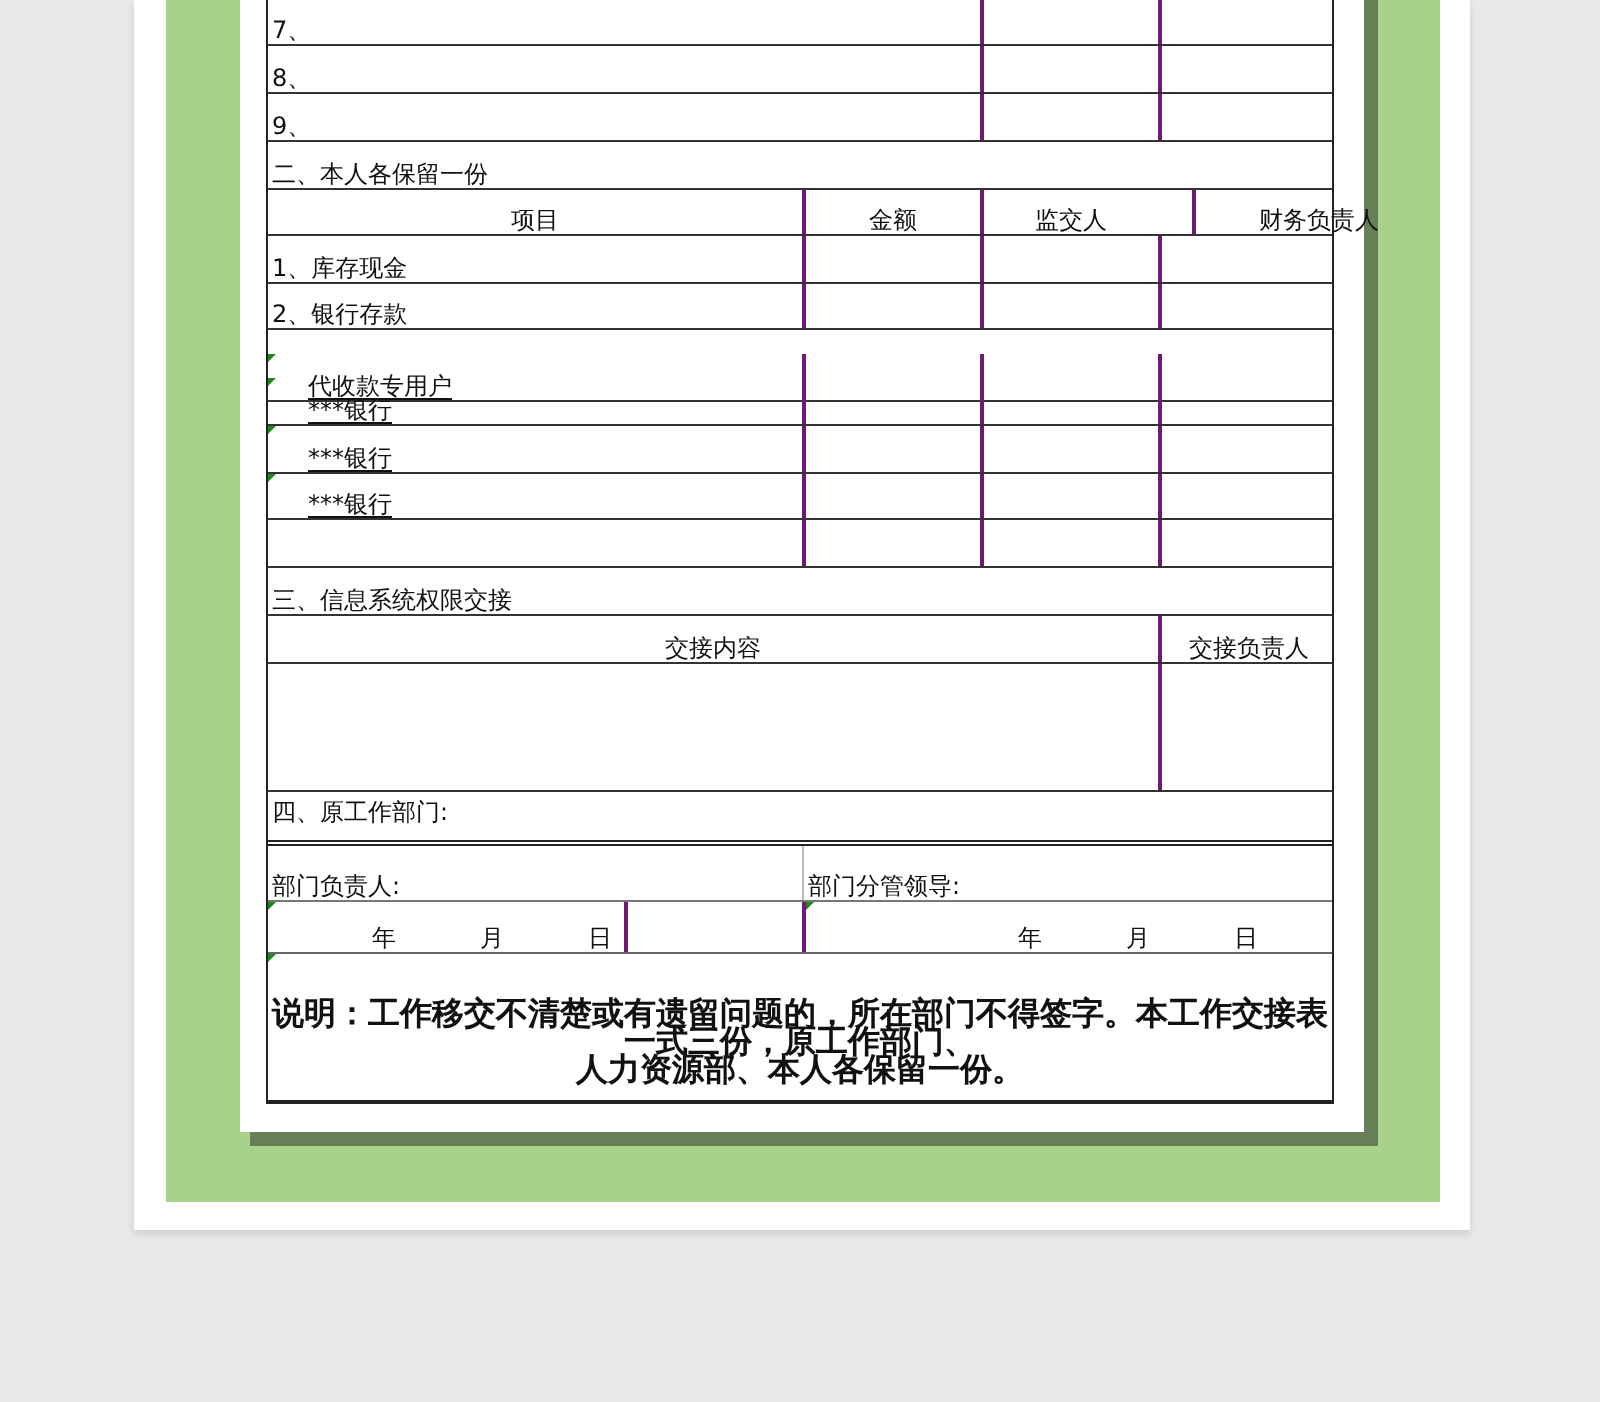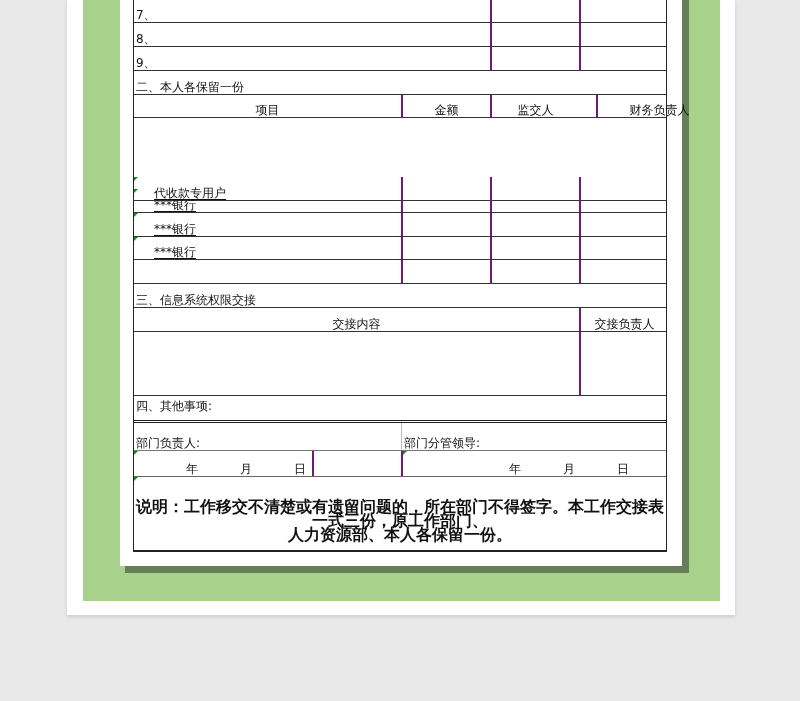--- a/index.html
+++ b/index.html
@@ -50,20 +50,32 @@
   <div class="row" style="top:71px;height:24px;">
     <div class="cell txt-bottom" style="left:2px;width:530px;">二、本人各保留一份</div>
   </div>
   <div class="row" style="top:95px;height:23px;">
     <div class="cell txt-bottom center" style="left:0;width:267px;">项目</div>
     <div class="cell vl txt-bottom center" style="left:267px;width:89px;">金额</div>
     <div class="cell vl txt-bottom center" style="left:356px;width:89px;">监交人</div>
     <div class="cell vl txt-bottom center" style="left:462px;width:89px;padding-left:36px;">财务负责人</div>
   </div>
 
+  <div class="row" style="top:118px;height:24px;">
+    <div class="cell txt-bottom" style="left:2px;width:265px;">1、库存现金</div>
+    <div class="cell vl" style="left:267px;width:89px;"></div>
+    <div class="cell vl" style="left:356px;width:89px;"></div>
+    <div class="cell vl" style="left:445px;width:89px;"></div>
+  </div>
+  <div class="row" style="top:142px;height:23px;">
+    <div class="cell txt-bottom" style="left:2px;width:265px;">2、银行存款</div>
+    <div class="cell vl" style="left:267px;width:89px;"></div>
+    <div class="cell vl" style="left:356px;width:89px;"></div>
+    <div class="cell vl" style="left:445px;width:89px;"></div>
+  </div>
   <div class="row" style="top:177px;height:24px;">
     <div class="tri"></div>
     <div class="cell txt-bottom ind" style="left:0;width:267px;">
         <span class="ul">代收款专用户</span>
       </div>
     <div class="cell vl" style="left:267px;width:89px;"></div>
     <div class="cell vl" style="left:356px;width:89px;"></div>
     <div class="cell vl" style="left:445px;width:89px;"></div>
   </div>
   <div class="row" style="top:189px;height:24px;">
@@ -106,21 +118,21 @@
   <div class="row" style="top:308px;height:24px;">
     <div class="cell txt-bottom center" style="left:0;width:445px;">交接内容</div>
     <div class="cell vl txt-bottom center" style="left:445px;width:89px;">交接负责人</div>
   </div>
   <div class="row" style="top:332px;height:64px;">
     <div class="cell" style="left:0;width:445px;"></div>
     <div class="cell vl" style="left:445px;width:89px;"></div>
   </div>
 
   <div class="row dbl" style="top:396px;height:27px;">
-    <div class="cell" style="left:2px;width:530px;padding-top:4px;">四、其他事项:</div>
+    <div class="cell" style="left:2px;width:530px;padding-top:4px;">四、原工作部门:</div>
   </div>
 
   <div class="row" style="top:423px;height:28px;border-bottom-color:#777;">
     <div class="cell txt-bottom" style="left:2px;width:265px;">部门负责人:</div>
     <div class="cell txt-bottom" style="left:267px;width:267px;border-left:1px solid #bbb;padding-left:2px;">部门分管领导:</div>
   </div>
   <div class="row" style="top:451px;height:26px;border-bottom-color:#666;">
     <div class="tri"></div>
     <div class="cell txt-bottom" style="left:0;width:178px;">
       <span class="date-span" style="margin-left:52px;">年</span>

